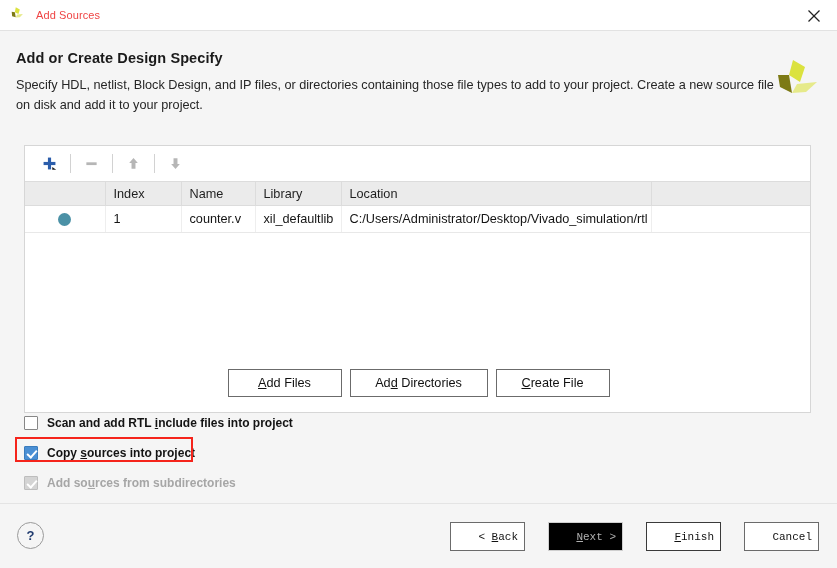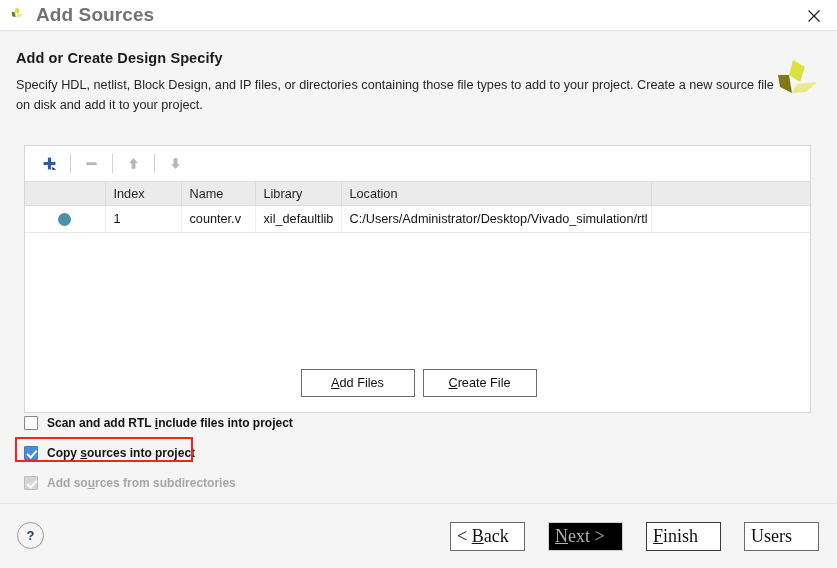--- a/index.html
+++ b/index.html
@@ -24,24 +24,23 @@
     background: #ffffff;
     border-bottom: 1px solid #e2e2e2;
     display: flex; align-items: center;
   }
   #titlebar .tb-logo {
     margin-left: 9px; margin-right: 9px;
     width: 18px; height: 18px;
     display: block;
   }
   #titlebar .tb-title {
-    font-size: 19px;
-    color: #737373;
+    font-size: 11px;
+    color: #ef4444;
     letter-spacing: 0.1px;
-    font-weight: bold;
   }
   #close-btn {
     position: absolute; right: 0; top: 0;
     width: 46px; height: 31px;
     display: flex; align-items: center; justify-content: center;
     cursor: pointer;
     background: transparent;
     border: none;
   }
   #close-btn svg { display: block; }
@@ -238,24 +237,24 @@
     cursor: pointer;
   }
   #footer-buttons {
     position: absolute; right: 18px; top: 522px;
     display: flex; gap: 23px;
   }
   .fbtn {
     width: 75px; height: 29px;
     background: #ffffff;
     border: 1px solid #6b6b6b;
-    font-family: Liberation Serif, serif;
-    font-size: 18px;
+    font-family: Liberation Mono, monospace;
+    font-size: 11px;
     color: #111111;
-    display: inline-flex; align-items: center; justify-content: flex-start;
+    display: inline-flex; align-items: center; justify-content: flex-end;
     cursor: pointer;
   }
   .fbtn.default { border: 1px solid #3a3a3a; }
   .fbtn.disabled {
     color: #b0b0b0;
     border-color: #cfcfcf;
     background: #000000;
     cursor: default;
   }
   .fbtn u { text-decoration: underline; }
@@ -349,20 +348,23 @@
         <td class="col-pad"></td>
       </tr>
     </tbody>
   </table>
 </div>
 
 <div id="mid-buttons">
   <button class="btn wide1">
     <span><u>A</u>dd Files</span>
   </button>
+  <button class="btn wide2">
+    <span>Ad<u>d</u> Directories</span>
+  </button>
   <button class="btn wide3">
     <span><u>C</u>reate File</span>
   </button>
 </div>
 
 <div id="options">
   <div class="optrow">
     <span class="cb"></span>
     <span class="opt-label">Scan and add RTL <u>i</u>nclude files into project</span>
   </div>
@@ -383,15 +385,15 @@
   <button class="fbtn">
     <span>&lt; <u>B</u>ack</span>
   </button>
   <button class="fbtn disabled">
     <span><u>N</u>ext &gt;</span>
   </button>
   <button class="fbtn default">
     <span><u>F</u>inish</span>
   </button>
   <button class="fbtn">
-    <span>Users</span>
+    <span>Cancel</span>
   </button>
 </div>
 
 </body></html>

